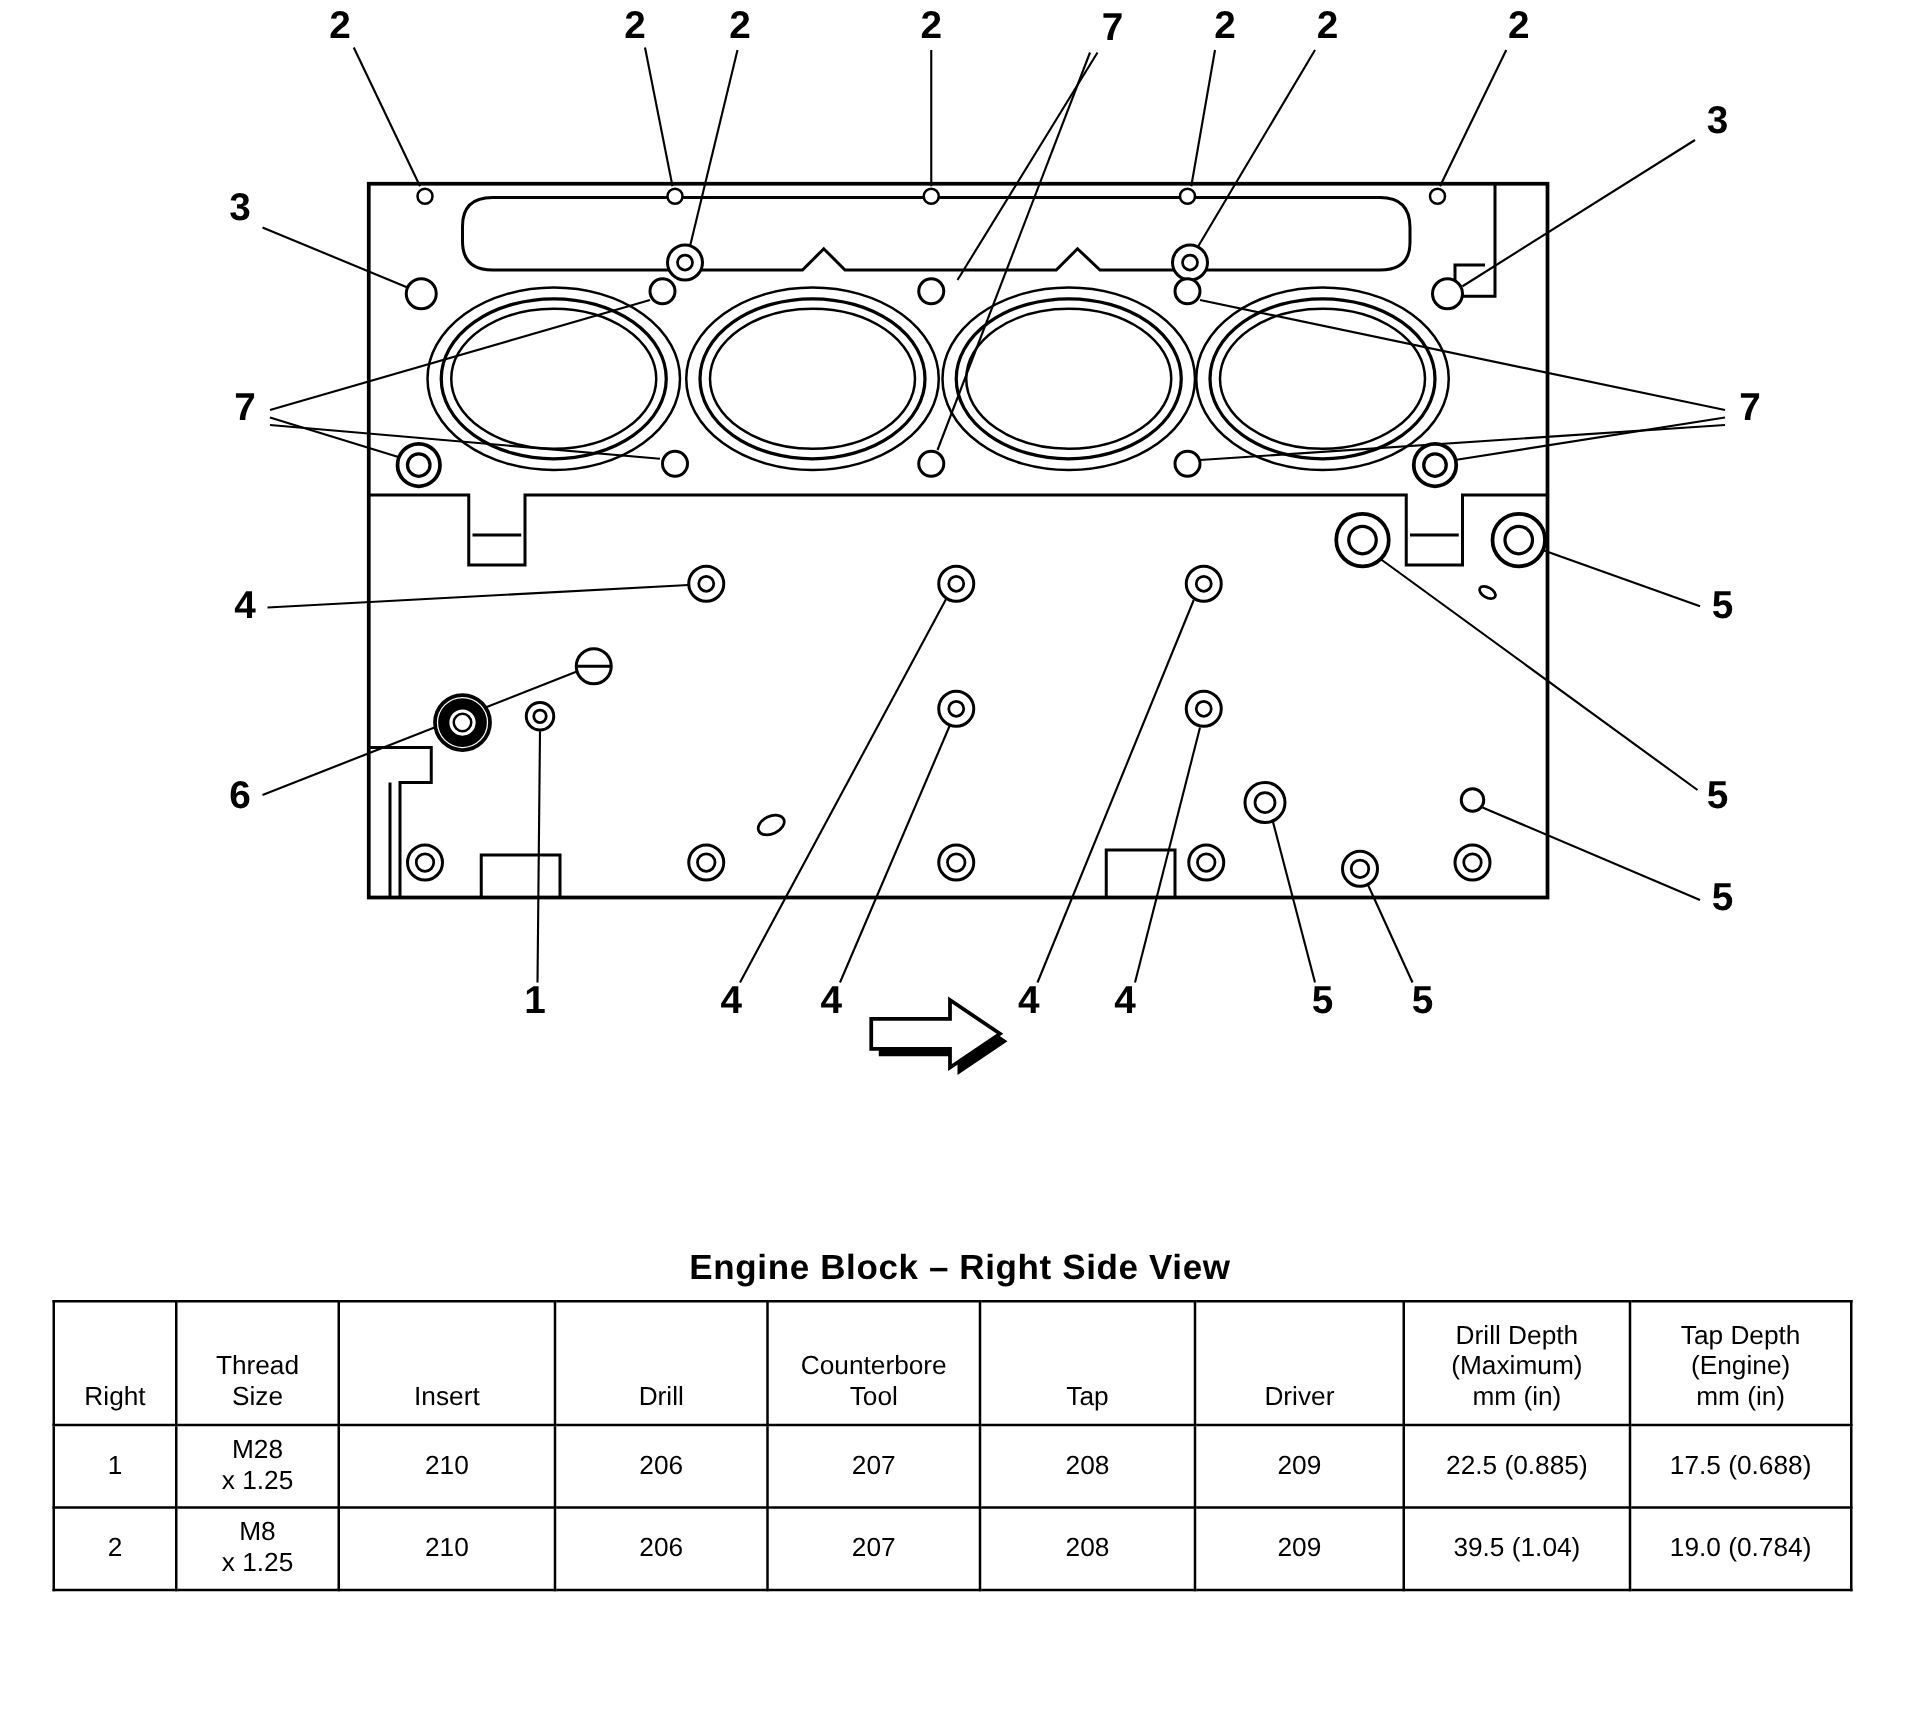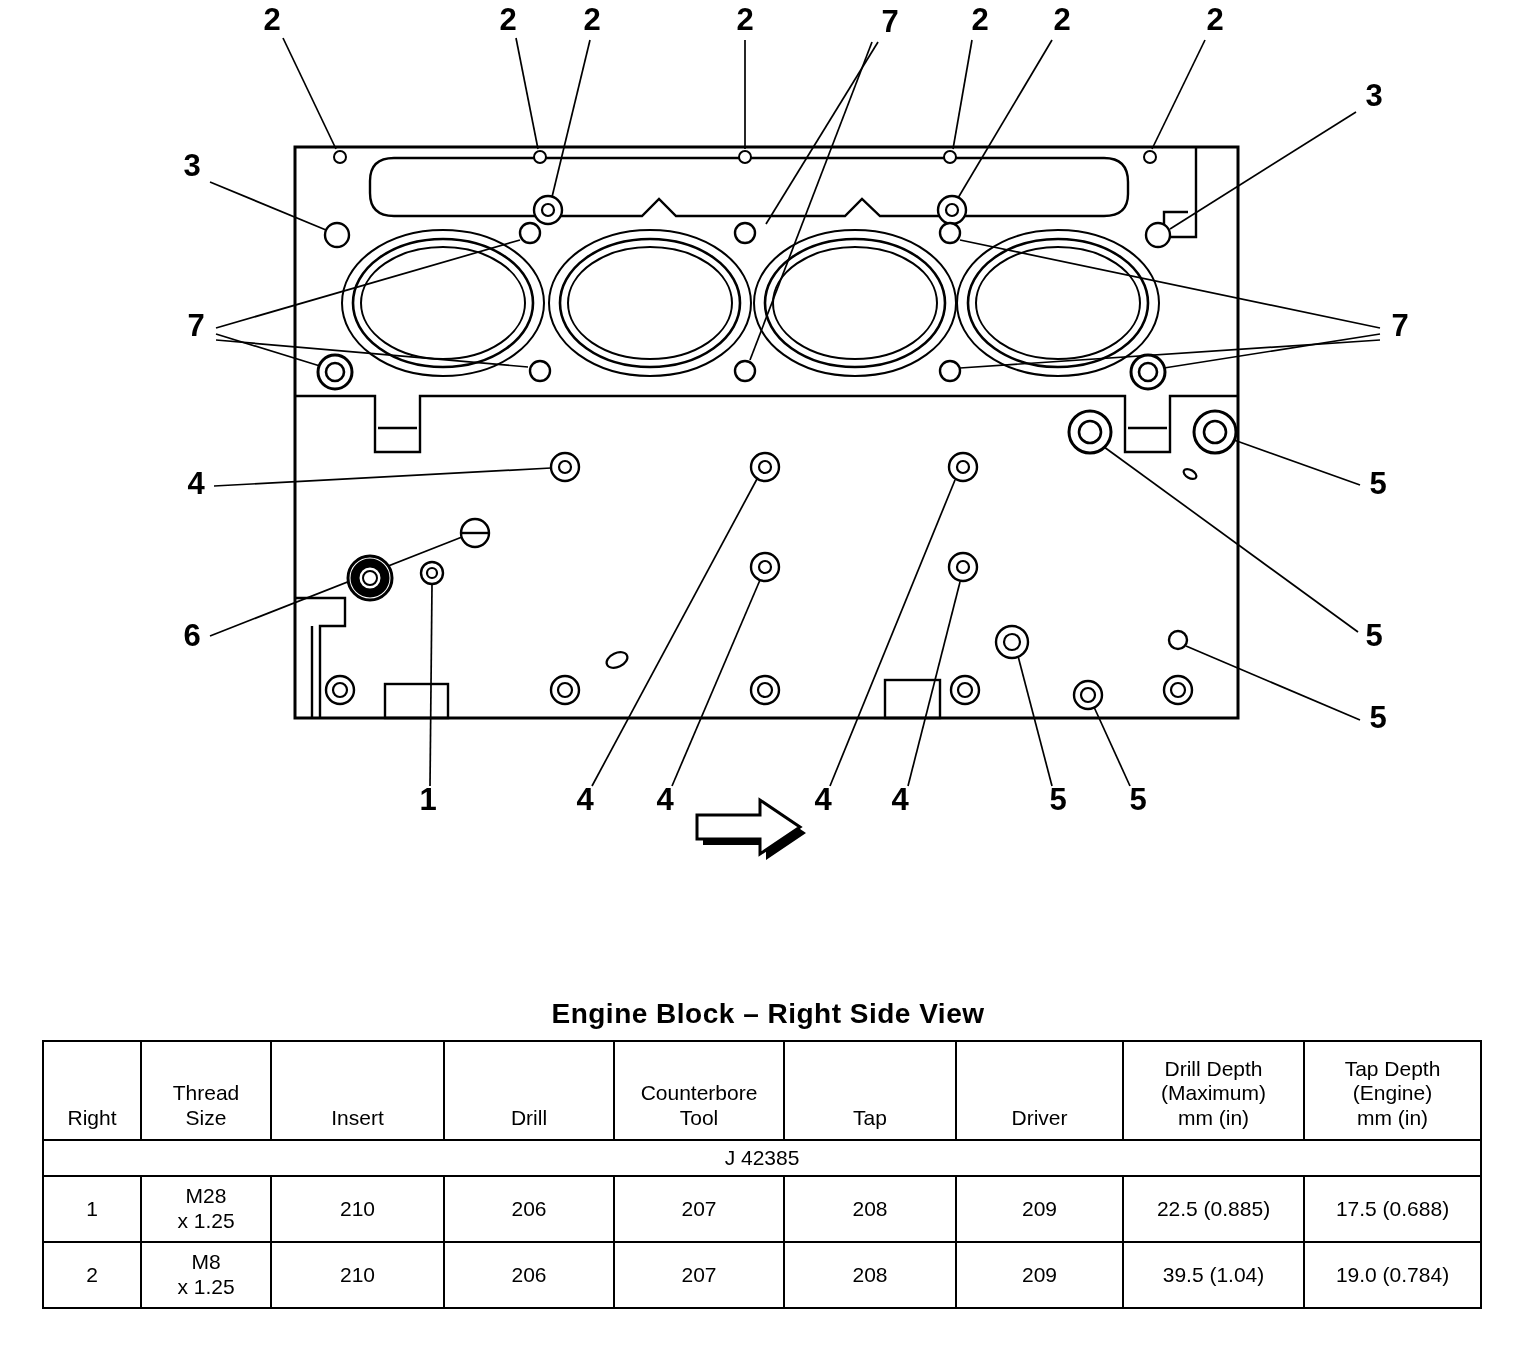--- a/index.html
+++ b/index.html
@@ -200,23 +200,20 @@
           <th>Driver</th>
           <th>Drill Depth
 (Maximum)
 mm (in)</th>
           <th>Tap Depth
 (Engine)
 mm (in)</th>
         </tr>
       </thead>
     <tbody id="spec-body">
-        <tr class="tool-row">
-          <td colspan="9">J 42385</td>
-        </tr>
         <tr class="data-row">
           <td>1</td>
           <td>M28
 x 1.25</td>
           <td>210</td>
           <td>206</td>
           <td>207</td>
           <td>208</td>
           <td>209</td>
           <td>22.5 (0.885)</td>

